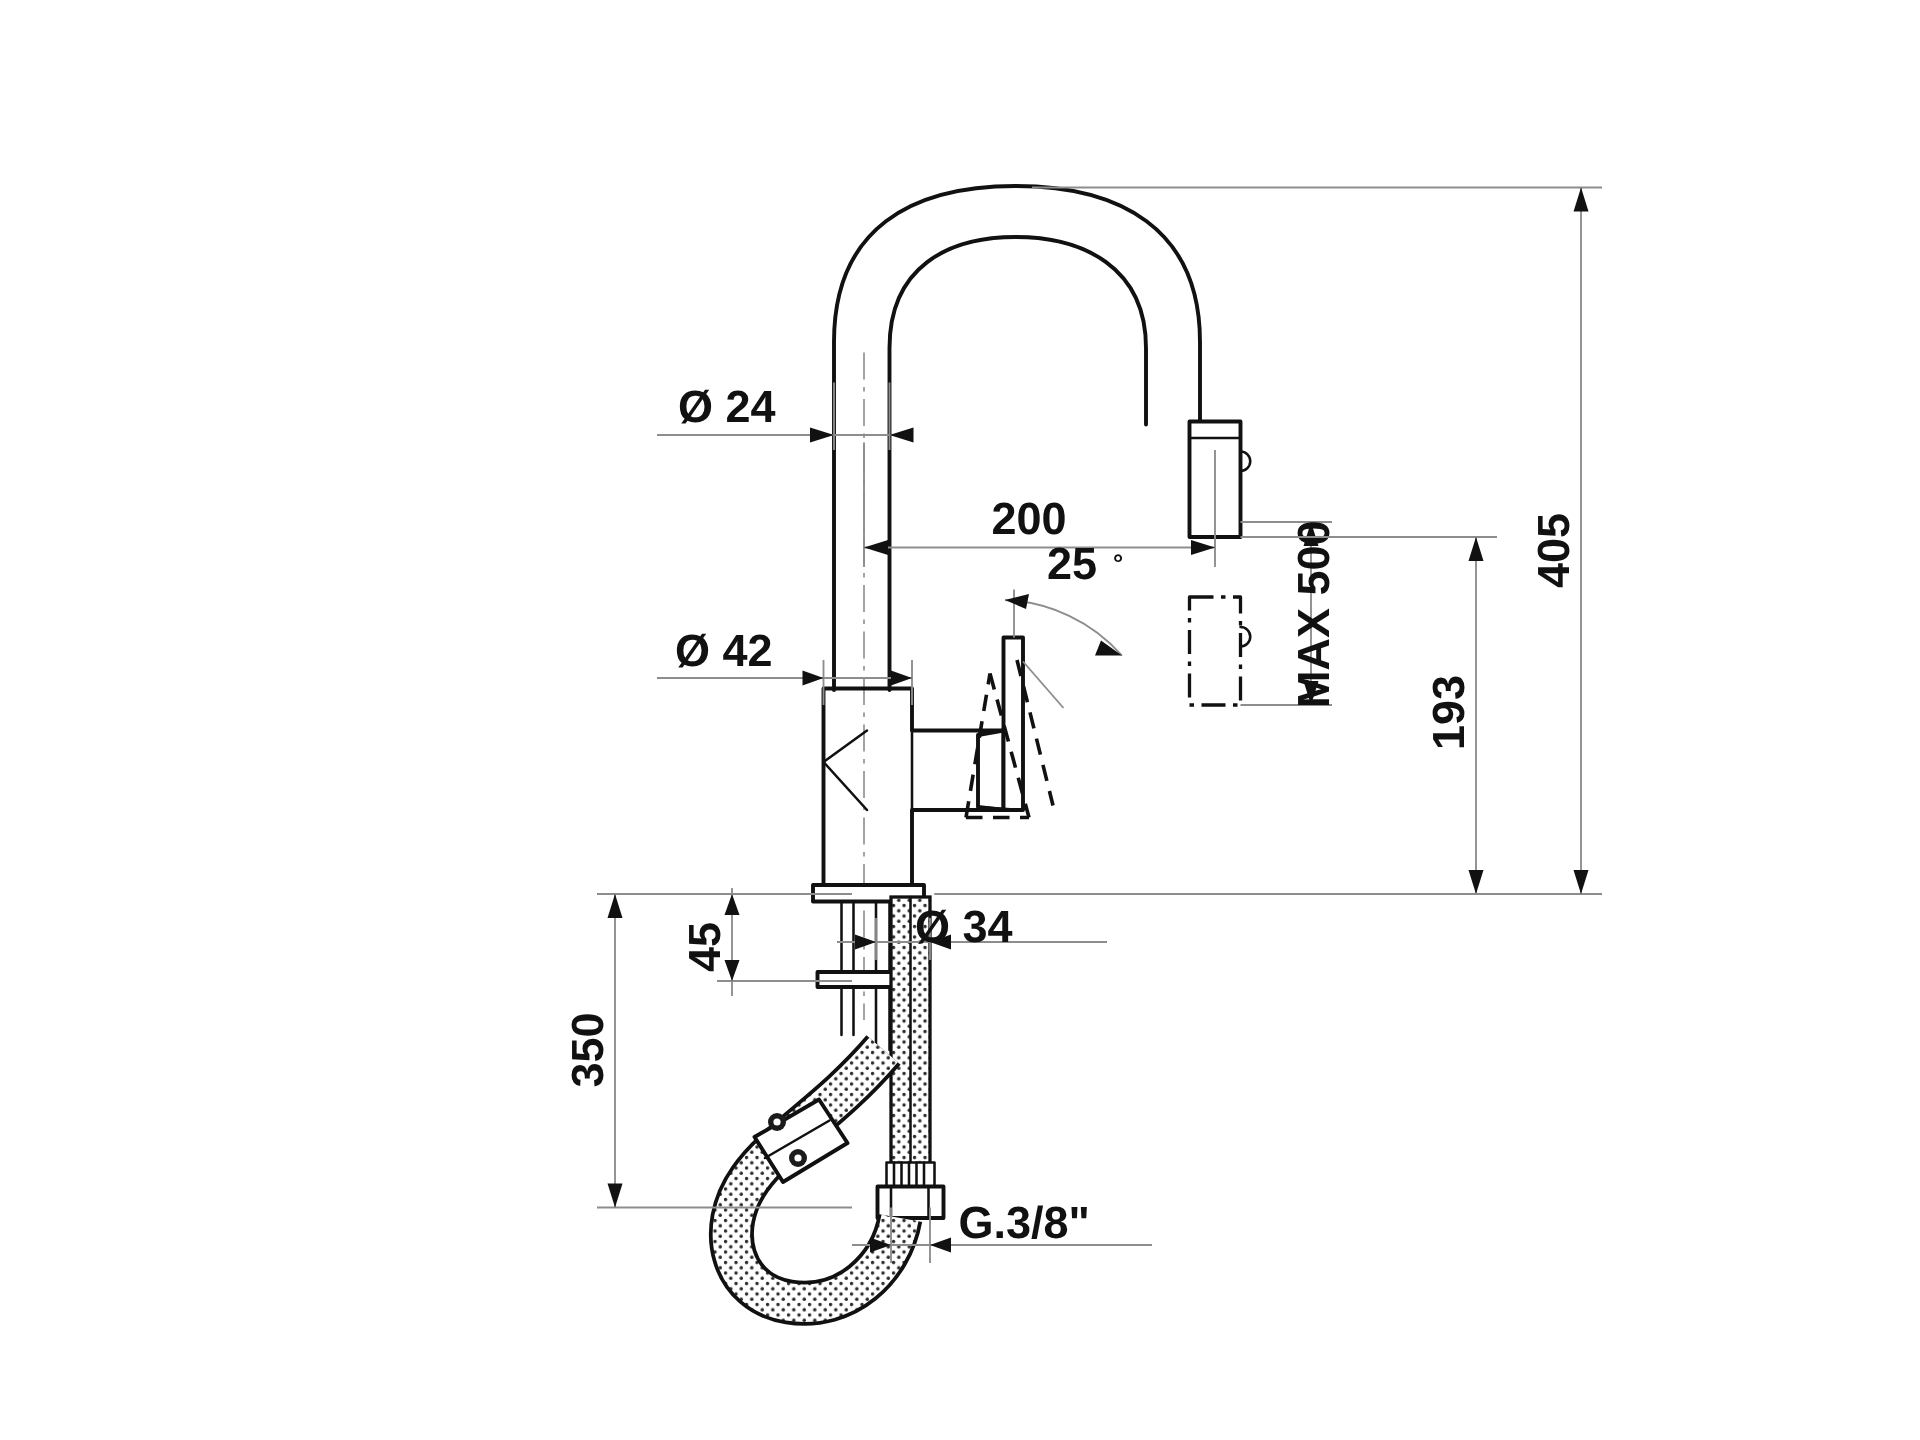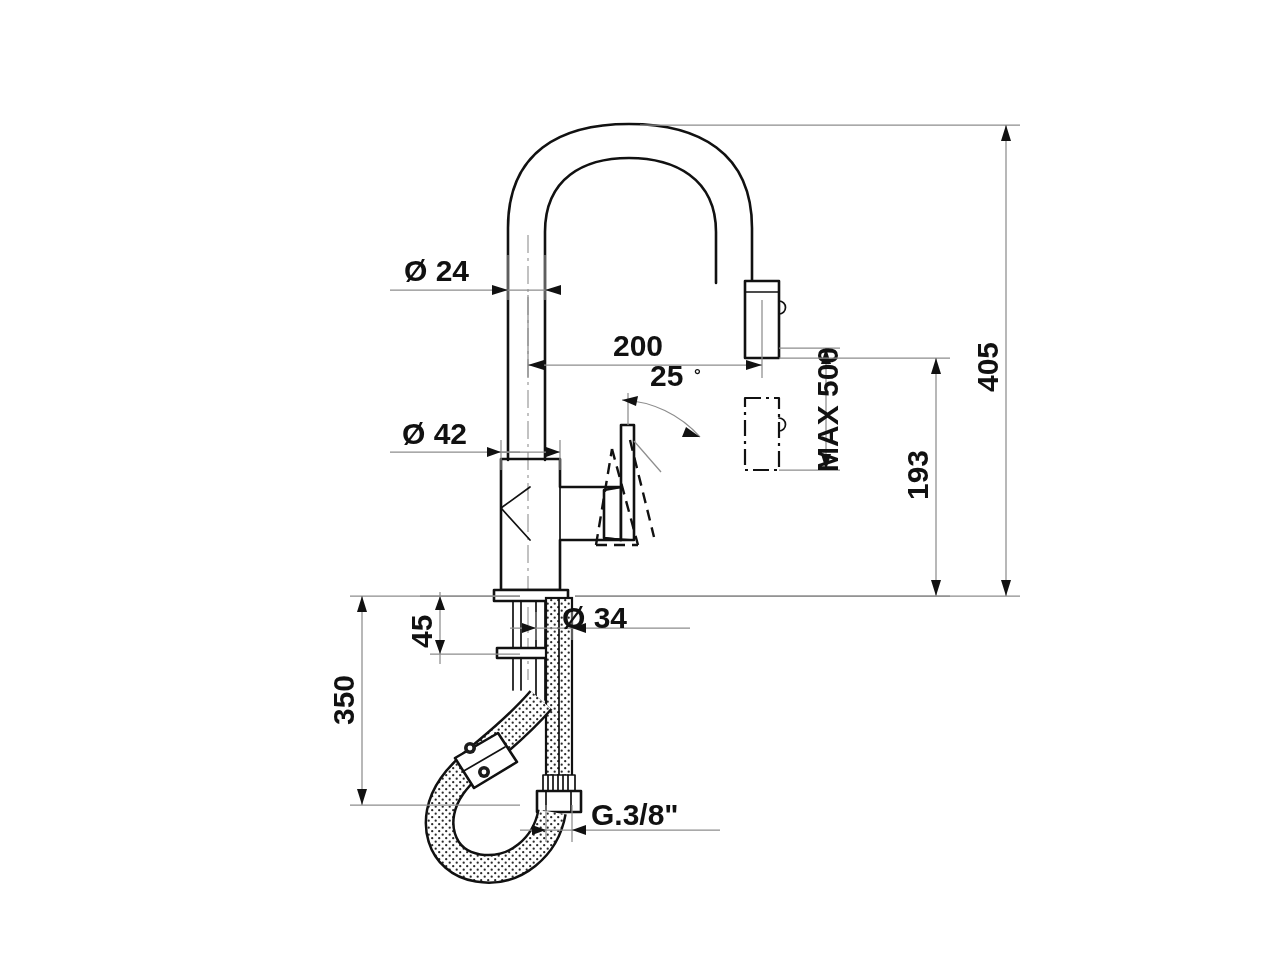--- a/index.html
+++ b/index.html
@@ -10,20 +10,21 @@
   }
   body {
     font-family: "Liberation Sans", sans-serif;
   }
   #drawing-root {
     position: relative;
     width: 1080px;
     height: 960px;
     background: #a16207;
     overflow: hidden;
+    margin-left: 48px;
   }
   #drawing-svg {
     position: absolute;
     left: 0;
     top: 0;
     width: 1280px;
     height: 960px;
     display: block;
   }
   .dim-text {

